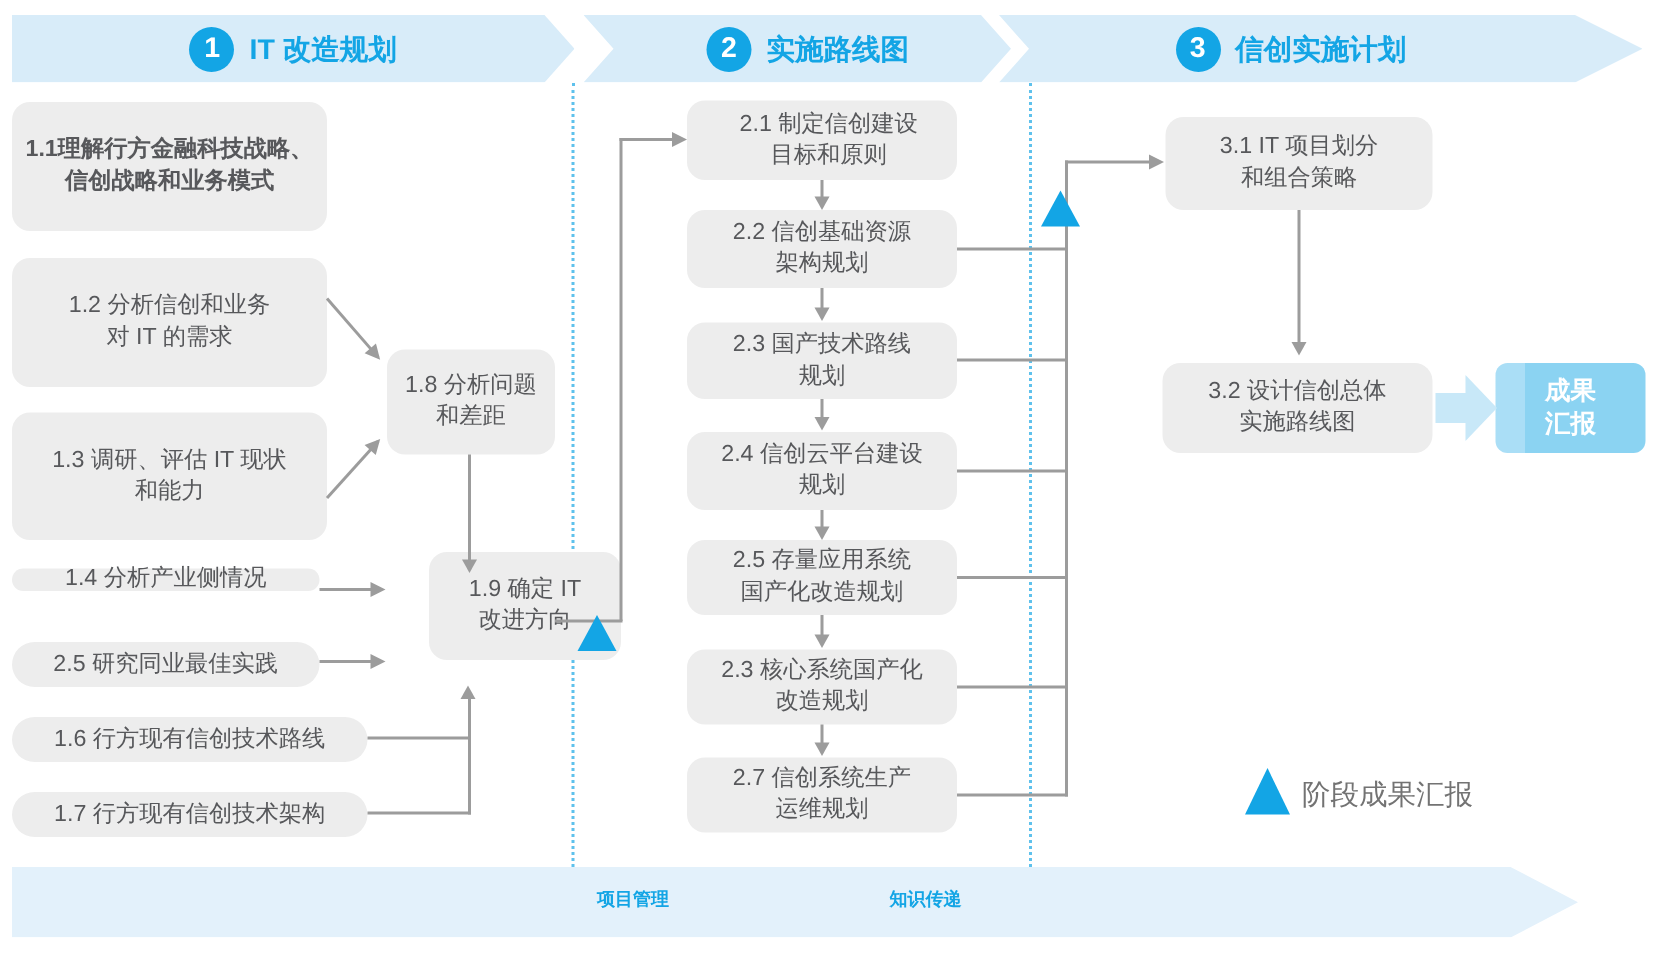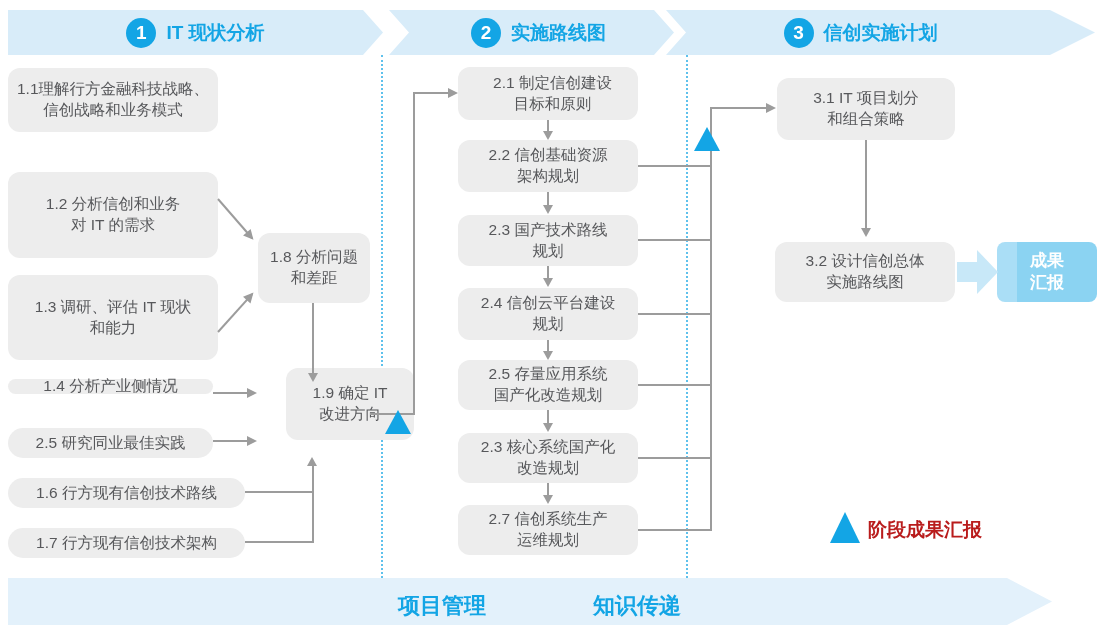--- a/index.html
+++ b/index.html
@@ -19,21 +19,21 @@
        clip-path:polygon(0 0,calc(100% - 20px) 0,100% 50%,calc(100% - 20px) 100%,0 100%);}
   .seg-2{left:389px;width:271px;padding-left:14px;
        clip-path:polygon(0 0,calc(100% - 20px) 0,100% 50%,calc(100% - 20px) 100%,0 100%,20px 50%);}
   .seg-3{left:666px;width:389px;padding-right:40px;
        clip-path:polygon(0 0,calc(100% - 45px) 0,100% 50%,calc(100% - 45px) 100%,0 100%,20px 50%);}
   .num-badge{width:30px;height:30px;border-radius:50%;background:var(--accent);
        color:#fff;font-weight:bold;font-size:19px;display:flex;align-items:center;justify-content:center;flex:0 0 auto;}
   .seg-title{color:var(--accent);font-weight:bold;font-size:19px;white-space:nowrap;}
   .footer-band{position:absolute;left:8px;top:578px;width:1044px;height:47px;background:var(--band-bottom);
        clip-path:polygon(0 0,calc(100% - 45px) 0,100% 50%,calc(100% - 45px) 100%,0 100%);}
-  .footer-label{position:absolute;top:591px;color:var(--accent);font-weight:bold;font-size:22px;white-space:nowrap;}
+  .footer-label{position:absolute;top:591px;color:var(--accent);font-weight:bold;font-size:12px;white-space:nowrap;}
 
   
   .dotline{position:absolute;top:55px;height:523px;width:0;border-left:2px dotted var(--dotted);}
 
   
   .box{position:absolute;background:var(--box-bg);border-radius:12px;color:var(--box-text);
        font-size:15.5px;line-height:1.35;display:flex;align-items:center;justify-content:center;
        text-align:center;white-space:pre-line;padding:2px;box-sizing:border-box;}
   .pill{border-radius:16px;white-space:nowrap;}
   .result{background:linear-gradient(90deg,var(--result-stripe) 0 20px,var(--result-bg) 20px);
@@ -44,47 +44,47 @@
   .vline{position:absolute;width:2px;background:var(--line);}
   .dline{position:absolute;height:2px;background:var(--line);transform-origin:0 50%;}
   .ah{position:absolute;width:0;height:0;}
   .ah-r{border-top:5px solid transparent;border-bottom:5px solid transparent;border-left:10px solid var(--line);}
   .ah-d{border-left:5px solid transparent;border-right:5px solid transparent;border-top:9px solid var(--line);}
   .ah-u{border-left:5px solid transparent;border-right:5px solid transparent;border-bottom:9px solid var(--line);}
   .dline .ah{right:-2px;top:-4px;}
   .tri{position:absolute;width:0;height:0;border-left:13px solid transparent;
        border-right:13px solid transparent;border-bottom:24px solid var(--accent);}
   .legend-tri{border-left:15px solid transparent;border-right:15px solid transparent;border-bottom:31px solid var(--accent);}
-  .legend-label{position:absolute;left:868px;top:517px;font-size:19px;font-weight:bold;color:#b91c1c;white-space:nowrap;}
+  .legend-label{position:absolute;left:868px;top:517px;font-size:19px;font-weight:normal;color:#737373;white-space:nowrap;}
   .block-arrow-body{position:absolute;left:957px;top:262px;width:21px;height:20px;background:var(--block-arrow);}
   .block-arrow-head{position:absolute;left:977px;top:250px;width:0;height:0;
        border-top:22px solid transparent;border-bottom:22px solid transparent;border-left:21px solid var(--block-arrow);}
 </style>
 </head>
 <body>
 
 <div class="stage">
 
   <div class="seg seg-1">
     <span class="num-badge">1</span>
-    <span class="seg-title">IT 现状分析</span>
+    <span class="seg-title">IT 改造规划</span>
   </div>
   <div class="seg seg-2">
     <span class="num-badge">2</span>
     <span class="seg-title">实施路线图</span>
   </div>
   <div class="seg seg-3">
     <span class="num-badge">3</span>
     <span class="seg-title">信创实施计划</span>
   </div>
 
   <div class="dotline" style="left:381px;"></div>
   <div class="dotline" style="left:686px;"></div>
 
-  <div class="box" style="left:8px;top:68px;width:210px;height:64px;">1.1理解行方金融科技战略、
+  <div class="box" style="left:8px;top:68px;width:210px;height:86px;font-weight:bold;">1.1理解行方金融科技战略、
 信创战略和业务模式</div>
   <div class="box" style="left:8px;top:172px;width:210px;height:86px;">1.2 分析信创和业务
 对 IT 的需求</div>
   <div class="box" style="left:8px;top:275px;width:210px;height:85px;">1.3 调研、评估 IT 现状
 和能力</div>
   <div class="box pill" style="left:8px;top:379px;width:205px;height:15px;">1.4 分析产业侧情况</div>
   <div class="box pill" style="left:8px;top:428px;width:205px;height:30px;">2.5 研究同业最佳实践</div>
   <div class="box pill" style="left:8px;top:478px;width:237px;height:30px;">1.6 行方现有信创技术路线</div>
   <div class="box pill" style="left:8px;top:528px;width:237px;height:30px;">1.7 行方现有信创技术架构</div>
   <div class="box" style="left:258px;top:233px;width:112px;height:70px;">1.8 分析问题

